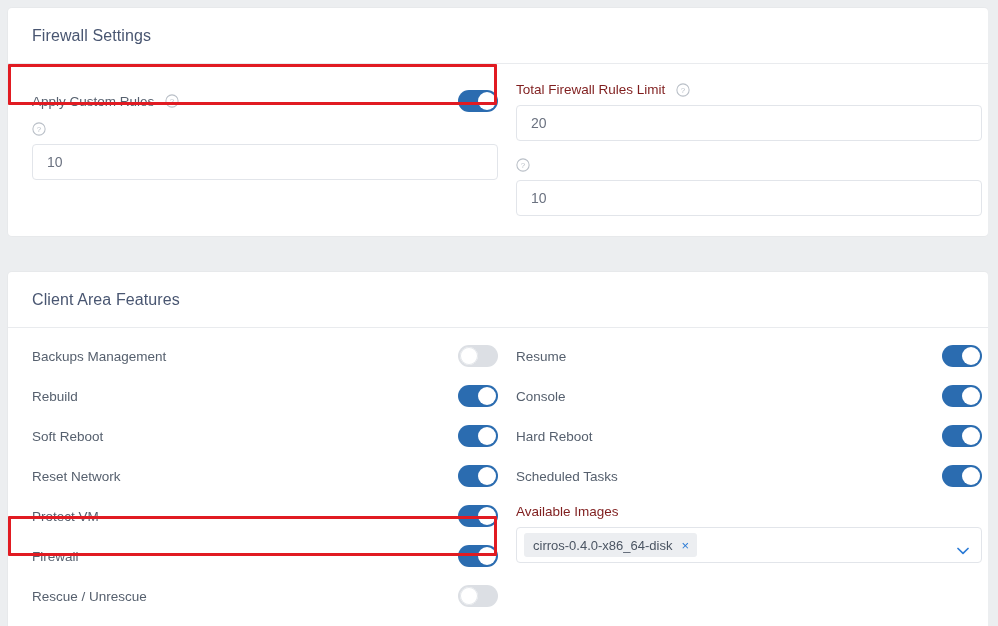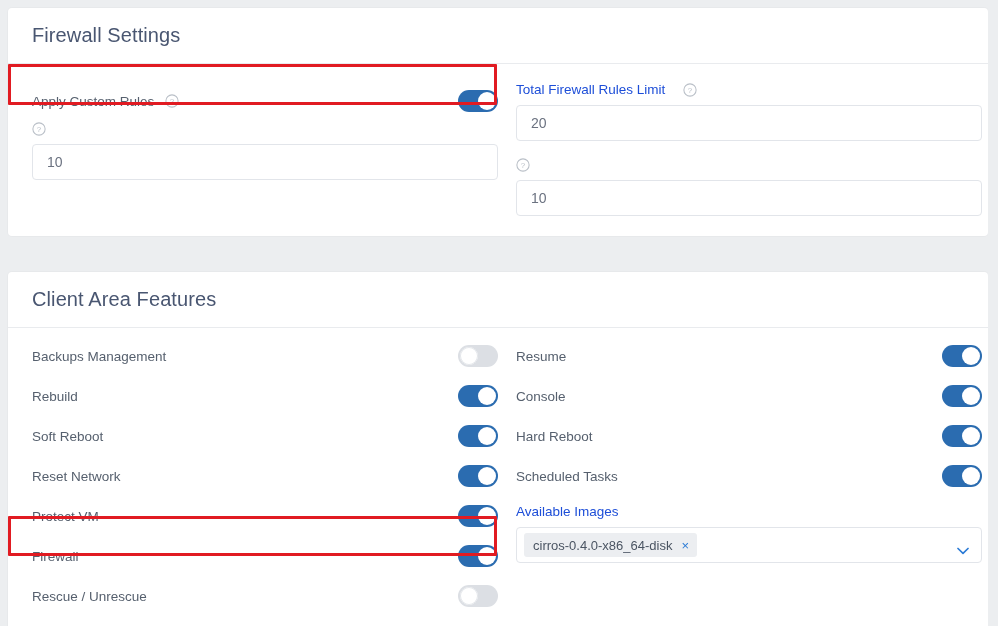--- a/index.html
+++ b/index.html
@@ -29,21 +29,21 @@
     box-shadow: 0 0 0 1px rgba(0,0,0,0.02);
   }
   .card-header {
     height: 56px;
     display: flex;
     align-items: center;
     padding-left: 24px;
     border-bottom: 1px solid #e9ebee;
   }
   .card-title {
-    font-size: 20px;
+    font-size: 16px;
     color: #495671;
     font-weight: 400;
     letter-spacing: .1px;
   }
   .card-body {
     position: relative;
     padding: 0;
   }
 
   
@@ -97,24 +97,24 @@
     height: 18px;
     border-radius: 50%;
     background: #ffffff;
   }
   .switch.on  .knob { right: 2px; }
   .switch.off .knob { left: 2px; box-shadow: 0 0 0 1px #e3e6ea inset; }
 
   
   .field-label {
     font-size: 13.5px;
-    color: #1d4ed8;
-    display: flex;
-    align-items: center;
-    gap: 18px;
+    color: #7f1d1d;
+    display: flex;
+    align-items: center;
+    gap: 11px;
     margin-bottom: 8px;
     white-space: nowrap;
   }
   .text-input {
     width: 100%;
     height: 36px;
     border: 1px solid #e2e5ea;
     border-radius: 4px;
     background: #fff;
     padding: 0 14px;

